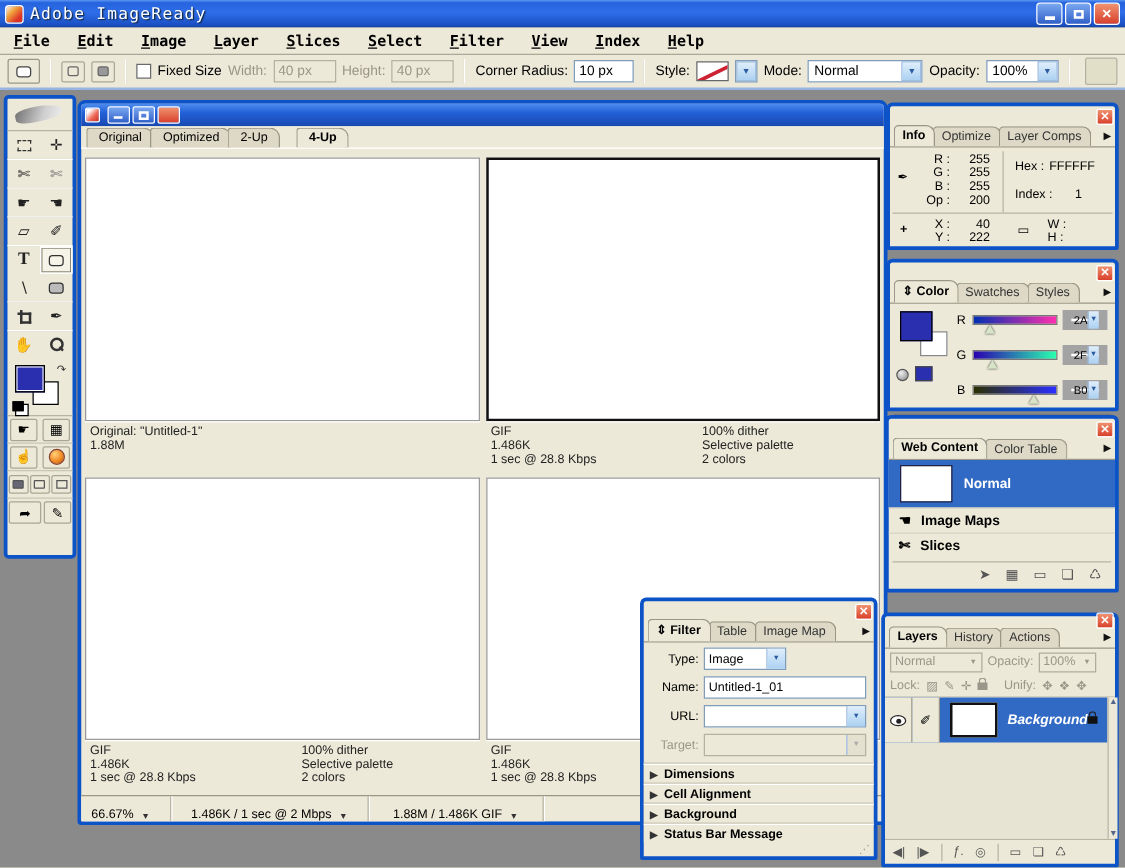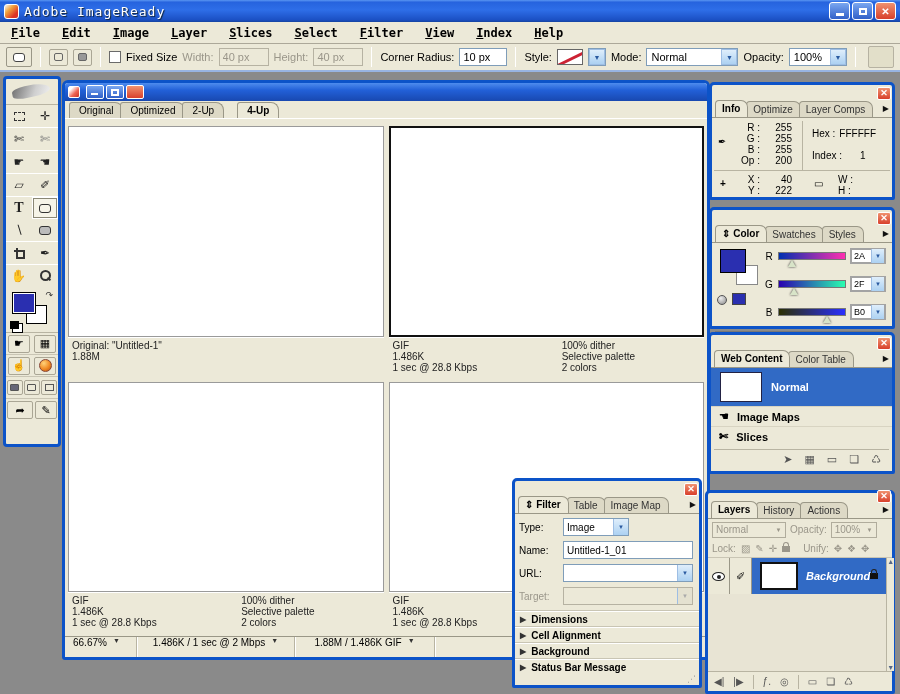--- a/index.html
+++ b/index.html
@@ -129,21 +129,21 @@
     gap:7px 5px; padding:7px 3px 6px 3px; }
   .pane { display:flex; flex-direction:column; }
   .pane-canvas { flex:1; background:#fff; border:1px solid #9a9a9a; }
   .pane-canvas.selected { border:2px solid #111; }
   .pane-info { height:38px; padding:2px 4px; display:flex; font-size:10px; line-height:11px; color:#222;
     border-top:1px solid #fff; }
   .pane-info .col-l { width:55%; }
   .pane-info .col-r { flex:1; }
   .doc-status { height:21px; border-top:1px solid #9a9787; display:flex; align-items:center;
     background:#ECE9D8; font-size:10px; }
-  .status-seg { height:100%; display:flex; align-items:flex-start; gap:6px; padding:0 8px;
+  .status-seg { height:100%; display:flex; align-items:flex-end; gap:6px; padding:0 8px;
     border-right:1px solid #b8b4a2; box-shadow:1px 0 0 #fff; white-space:nowrap; }
   .status-arrow { font-size:7px; color:#333; }
 
   
   #info-panel { left:709px; top:82px; width:186px; height:118px; z-index:4; }
   .info-body { position:relative; height:82px; font-size:10px; }
   .info-vline { position:absolute; left:50%; top:3px; bottom:30px; width:1px; background:#b8b4a2; }
   .info-hline { position:absolute; left:2px; right:2px; top:52px; height:1px; background:#b8b4a2; }
   .info-row { display:flex; gap:4px; }
   .lbl-r { display:inline-block; text-align:right; }
@@ -154,21 +154,21 @@
   .fg2 { position:absolute; left:8px; top:6px; width:26px; height:24px; background:#2A2FB0; border:1px solid #000; z-index:2; }
   .bg2 { position:absolute; left:24px; top:22px; width:22px; height:20px; background:#fff; border:1px solid #888; }
   .cube { position:absolute; left:5px; top:52px; width:10px; height:10px; border-radius:50%;
     background:radial-gradient(circle at 35% 30%,#eee,#888); border:1px solid #555; }
   .cube-sw { position:absolute; left:20px; top:50px; width:14px; height:12px; background:#2A2FB0; border:1px solid #444; }
   .chan-row { position:absolute; left:52px; right:6px; height:18px; display:flex; align-items:center; gap:4px; }
   .chan-label { width:10px; font-size:10px; text-align:center; }
   .chan-bar { flex:1; height:8px; border:1px solid #777; position:relative; }
   .chan-thumb { position:absolute; top:7px; width:0; height:0; border-left:4px solid transparent;
     border-right:4px solid transparent; border-bottom:7px solid #D8E4C8; filter:drop-shadow(0 0 1px #333); }
-  .chan-combo { width:36px; height:16px; border:2px solid #a3a3a3; background:#fff; display:flex; align-items:center; }
+  .chan-combo { width:36px; height:16px; border:7px solid #a3a3a3; background:#fff; display:flex; align-items:center; }
   .chan-combo .v { flex:1; font-size:9px; padding-left:2px; }
   .chan-combo .a { width:13px; height:14px; background:linear-gradient(180deg,#DFEEFB,#ACD1F2);
     border-left:1px solid #9EBEE4; font-size:6px; color:#2a5aa0; text-align:center; line-height:14px; }
   .ramp { position:absolute; left:3px; right:3px; bottom:2px; height:13px; border:1px solid #777;
     background:linear-gradient(90deg,#f00 0%,#ff0 15%,#0f0 32%,#0ff 48%,#00f 65%,#f0f 82%,#f00 96%); }
   .ramp-end { position:absolute; right:0; top:0; width:12px; height:100%; }
   .ramp-end .w { height:50%; background:#fff; } .ramp-end .b { height:50%; background:#000; }
 
   
   #web-panel { left:708px; top:332px; width:187px; height:142px; z-index:4; }
@@ -204,21 +204,21 @@
   .mini-lock::before { content:""; position:absolute; top:-4px; left:1px; width:4px; height:4px;
     border:1px solid #222; border-bottom:none; border-radius:3px 3px 0 0; }
   .mini-lock.dim { background:#9a968a; } .mini-lock.dim::before { border-color:#9a968a; }
   .ly-bottom { height:20px; border-top:1px solid #b8b4a2; display:flex; align-items:center; gap:9px;
     padding:0 6px; color:#555; font-size:10px; }
   .ly-bsep { width:1px; height:14px; background:#b8b4a2; }
 
   
   #slice-panel { left:512px; top:478px; width:190px; height:210px; z-index:3; }
   .sl-row { display:flex; align-items:center; margin:3px 6px 0 4px; height:20px; }
-  .sl-label { width:44px; padding-right:4px; font-size:10px; }
+  .sl-label { width:44px; text-align:right; padding-right:4px; font-size:10px; }
   .sl-label.dim { color:#9a968a; }
   .sl-input { flex:1; height:18px; border:1px solid #7F9DB9; background:#fff; font-size:10px; padding:0 3px;
     font-family:"Liberation Sans",sans-serif; width:20px; }
   .sl-combo { flex:1; height:18px; border:1px solid #7F9DB9; background:#fff; display:flex; align-items:center; }
   .sl-combo.dis { background:#ECE9D8; border-color:#b6b2a2; }
   .sl-combo .v { flex:1; font-size:10px; padding:0 3px; }
   .sl-combo .a { width:15px; height:16px; background:linear-gradient(180deg,#DFEEFB,#ACD1F2);
     border-left:1px solid #9EBEE4; font-size:6px; color:#2a5aa0; text-align:center; line-height:16px; }
   .sl-combo.dis .a { background:#E4E1D0; color:#aaa; }
   .sl-section { height:16px; border-top:1px solid #fff; box-shadow:0 -1px 0 #c9c5b4;

